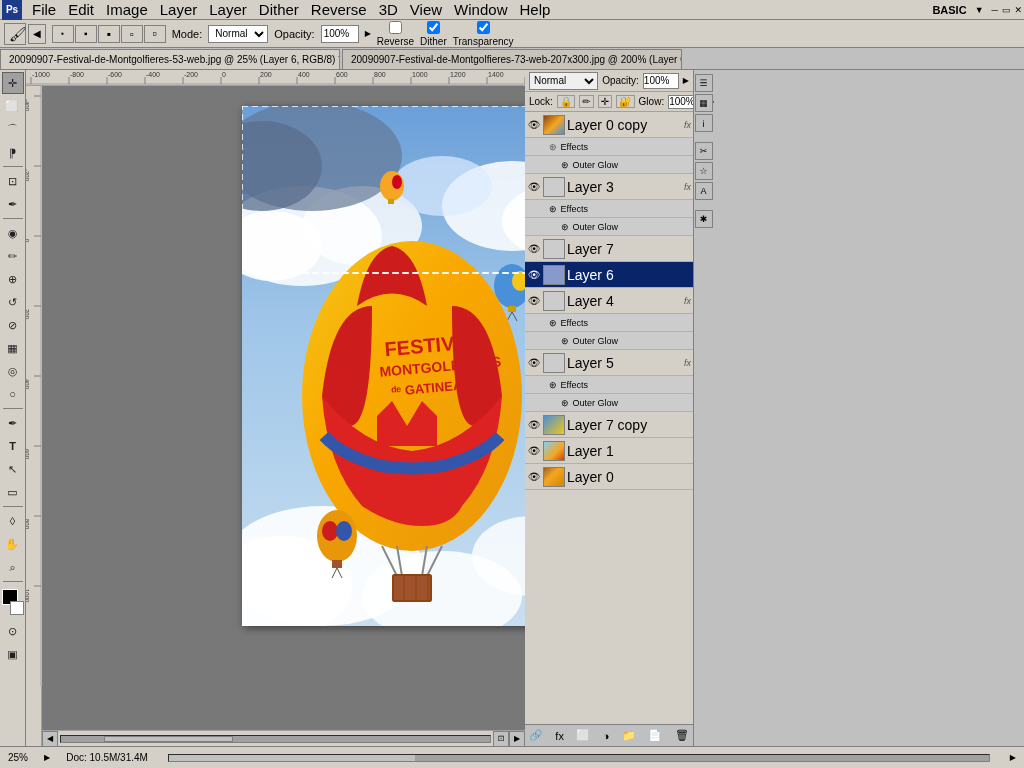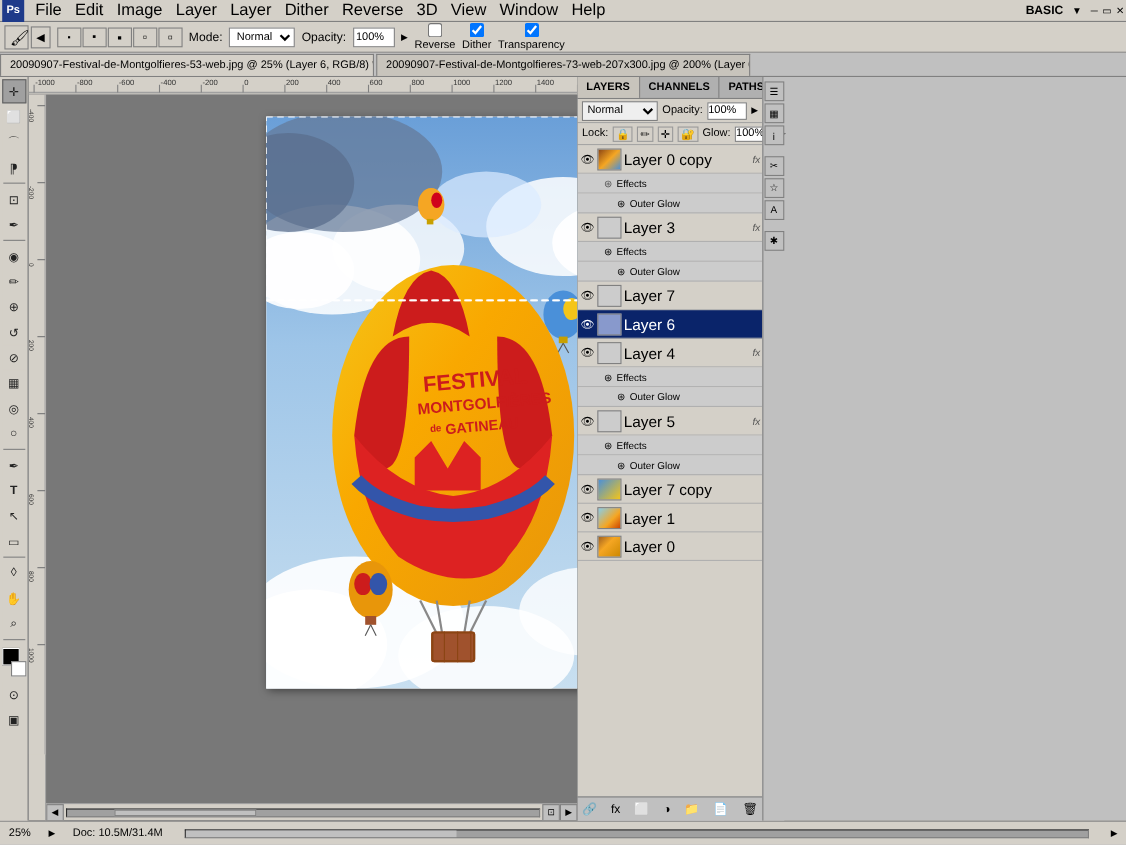--- a/index.html
+++ b/index.html
@@ -650,28 +650,20 @@
           <div style="width:16px; font-size:8px; display:flex; align-items:center; justify-content:center; cursor:pointer; background:#c0c0c0; border:1px solid #808080; height:16px;">⊡</div>
           <div class="scroll-arrow">▶</div>
         </div>
       </div>
     </div>
   </div>
 
   <div id="panels-area">
     <div id="layers-panel">
 
-      <div class="panel-tabs">
-        <div class="panel-tab active">LAYERS</div>
-        <div class="panel-tab">CHANNELS</div>
-        <div class="panel-tab">PATHS</div>
-        <div style="margin-left:auto; display:flex; align-items:center; padding-right:2px;">
-          <span style="font-size:8px; cursor:pointer;">≡</span>
-        </div>
-      </div>
 
       <div class="panel-header">
         <select style="font-size:10px; height:18px; width:74px; border:1px solid #808080;">
           <option>Normal</option>
           <option>Multiply</option>
         </select>
         <span>Opacity:</span>
         <input type="text" value="100%" style="width: 36px; height: 16px; font-size: 10px; border: 1px solid rgb(128, 128, 128);">
         <span style="font-size:8px;">▶</span>
       </div>

